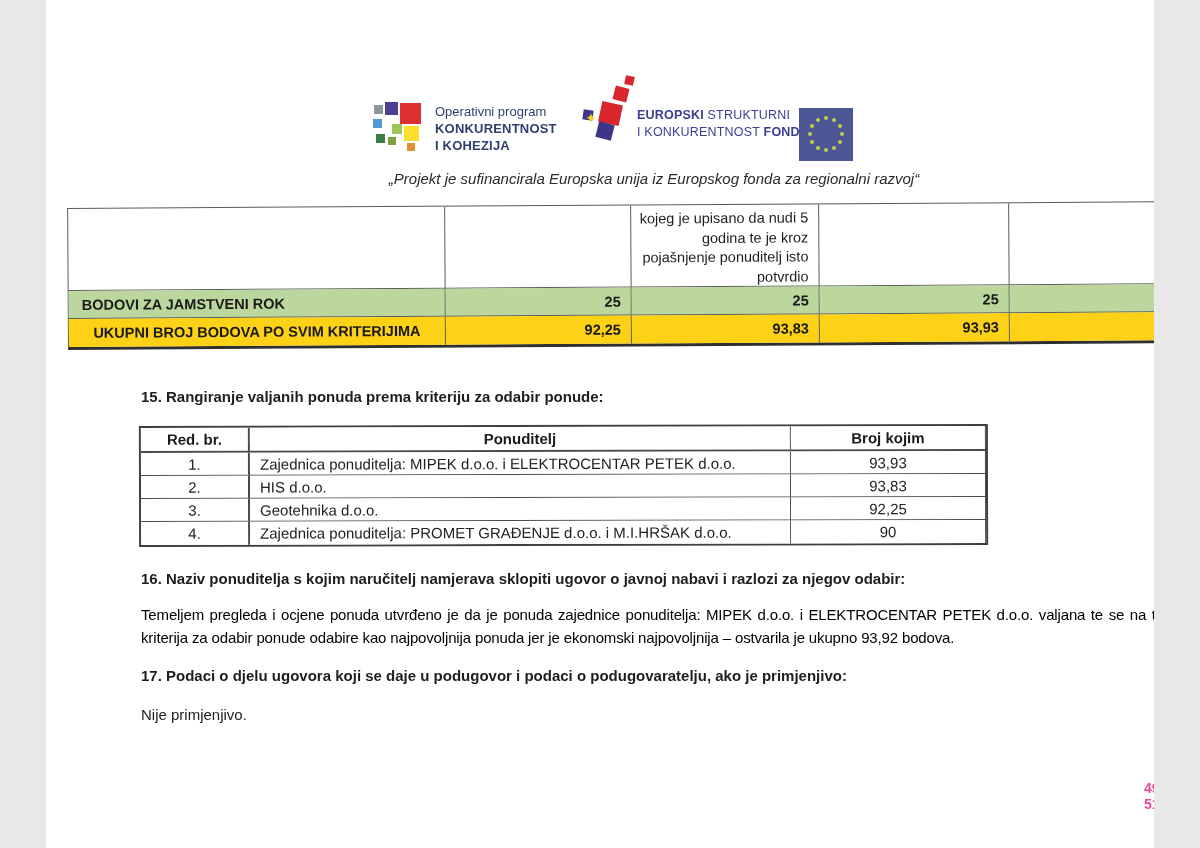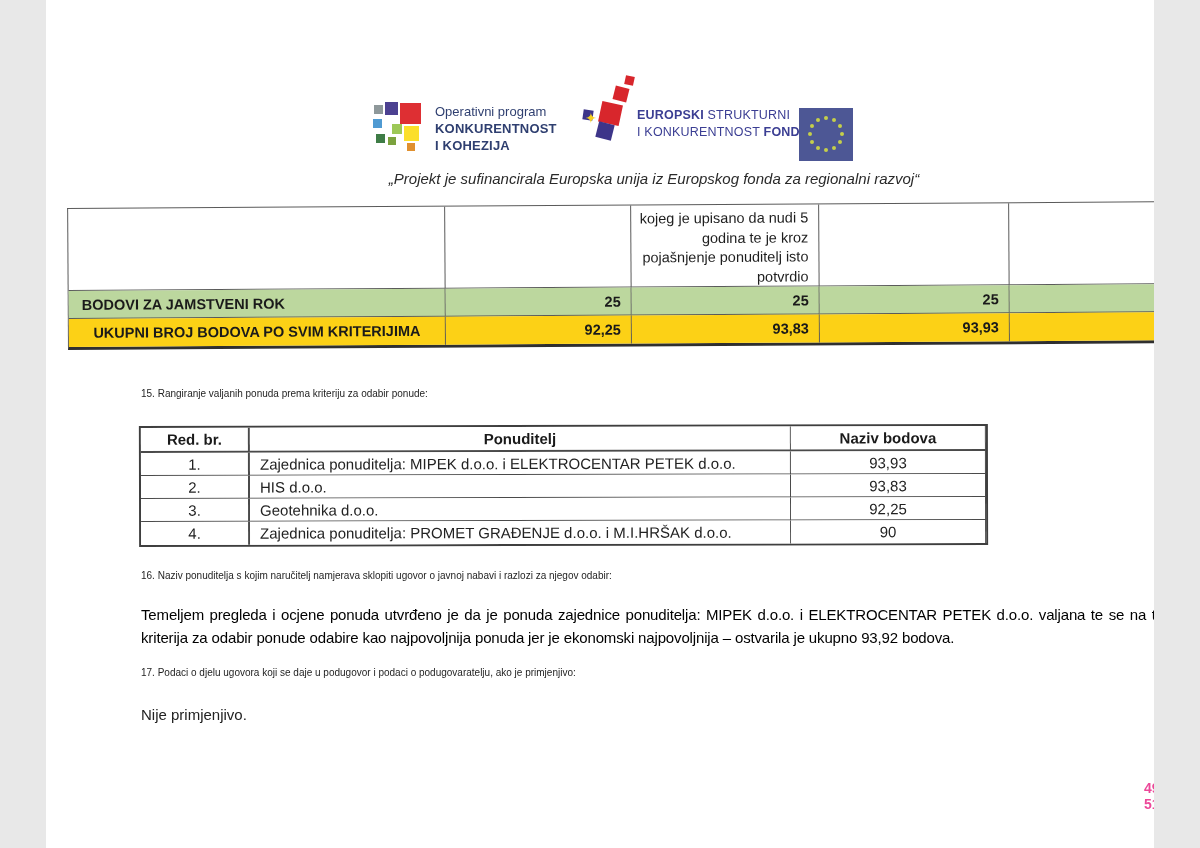--- a/index.html
+++ b/index.html
@@ -45,21 +45,21 @@
   .t1 .last{border-bottom:none;}
   .t1 .note{align-items:flex-start; justify-content:flex-end; text-align:right;
     padding:4px 10px 0 6px; font-size:14.5px; line-height:19.5px; color:#1d1d1d;}
   .t1 .green{background:#bcd79e;}
   .t1 .yellow{background:#fcd116;}
   .t1 .lbl{font-weight:700; color:#1a1a1a; padding-left:13px;}
   .t1 .lblc{font-weight:700; color:#1a1a1a; justify-content:center; padding-left:0;}
   .t1 .val{justify-content:flex-end; padding-right:10px; font-weight:700; color:#1a1a1a;}
 
   
-  .h{font-weight:400; font-size:10px; color:#1e1e1e; white-space:nowrap;}
+  .h{font-weight:700; font-size:15px; color:#1e1e1e; white-space:nowrap;}
   .h15{left:95px; top:388px;}
   .h16{left:95px; top:570px;}
   .p16{left:95px; top:603px; width:1058px; font-size:15px; line-height:23px;
     text-align:justify; letter-spacing:-0.15px; color:#000000;}
   .h17{left:95px; top:667px;}
   .p17{left:95px; top:706px; font-size:15px; color:#222;}
   .h18{left:95px; top:728px;}
   .pagenum{left:1078px; top:780px; font-weight:700; font-size:14px; color:#ec4899;margin-left:20px;}
 
   
@@ -135,21 +135,21 @@
     <div class="c yellow val last">93,83</div>
     <div class="c yellow val last">93,93</div>
     <div class="c yellow val last">90</div>
   </div>
 
   <div class="abs h h15">15. Rangiranje valjanih ponuda prema kriteriju za odabir ponude:</div>
 
   <div class="abs t2">
     <div class="c hd rb">Red. br.</div>
     <div class="c hd">Ponuditelj</div>
-    <div class="c hd">Naziv bodova</div>
+    <div class="c hd">Broj kojim</div>
 
     <div class="c ctr rb">1.</div>
     <div class="c nm">Zajednica ponuditelja: MIPEK d.o.o. i ELEKTROCENTAR PETEK d.o.o.</div>
     <div class="c ctr">93,93</div>
 
     <div class="c ctr rb">2.</div>
     <div class="c nm">HIS d.o.o.</div>
     <div class="c ctr">93,83</div>
 
     <div class="c ctr rb">3.</div>

